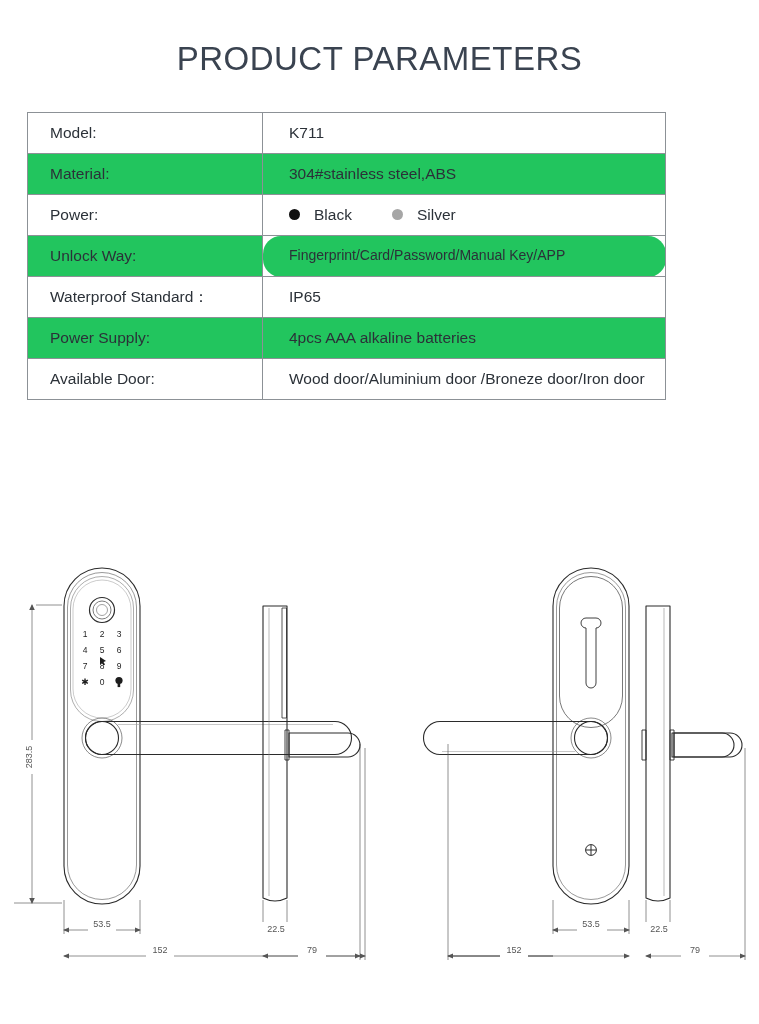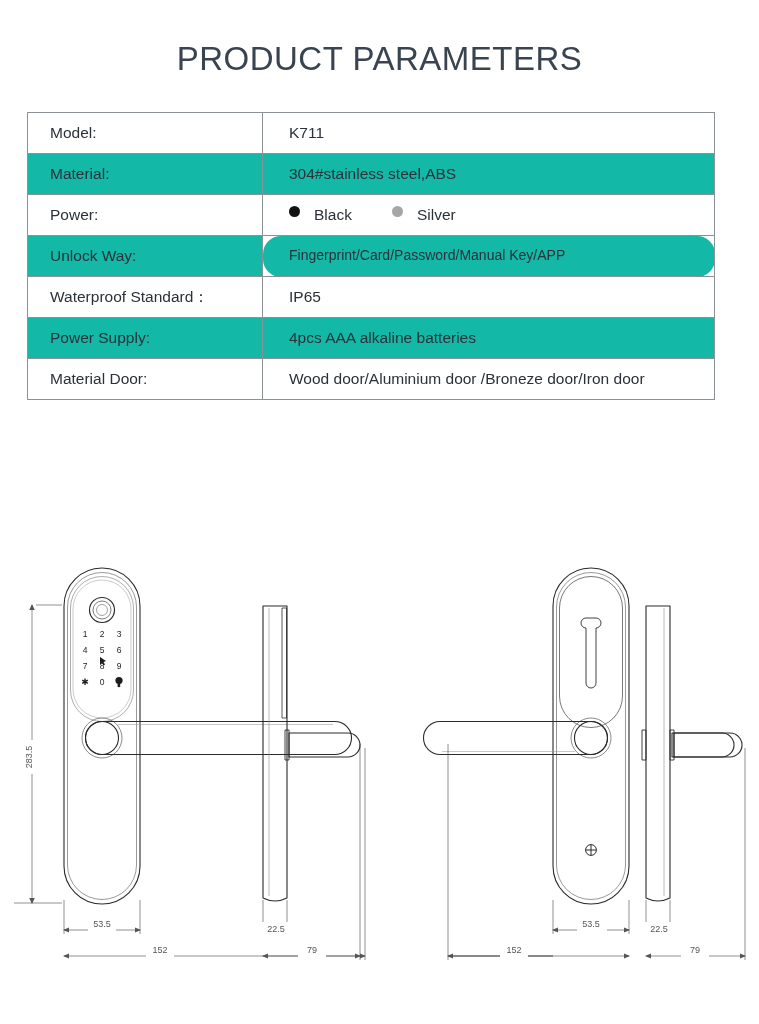--- a/index.html
+++ b/index.html
@@ -28,44 +28,44 @@
     letter-spacing: 0.5px;
     color: #3a4350;
     font-family: "Liberation Sans", sans-serif;
   }
 
   
   .spec-table {
     position: absolute;
     left: 27px;
     top: 112px;
-    width: 688px;
+    width: 639px;
     border-collapse: collapse;
     table-layout: fixed;
     border: 1px solid #8c9196;
     padding-left: 36px;
   }
   .spec-table tr { height: 41px; }
-  .spec-table tr.row-alt { background: #14b8a6; }
+  .spec-table tr.row-alt { background: #22c55e; }
   .spec-table td {
     border: 1px solid #8c9196;
     padding: 0 0 0 22px;
     font-size: 15.5px;
     color: #2b3138;
     vertical-align: middle;
     line-height: 1.1;
     white-space: nowrap;
     overflow: hidden;
   }
   .spec-table td.col-label { width: 212px; }
   .spec-table td.col-value { padding-left: 26px; }
   .spec-table td.col-value.v-small { font-size: 14px; border-radius: 18px; }
 
   .color-cell { display: flex; align-items: center; gap: 0; }
-  .color-opt { display: inline-flex; align-items: flex-start; margin-right: 40px; }
+  .color-opt { display: inline-flex; align-items: center; margin-right: 40px; }
   .dot {
     width: 11px; height: 11px;
     border-radius: 50%;
     display: inline-block;
     margin-right: 14px;
   }
   .dot.black { background: #111111; }
   .dot.silver { background: #a6a6a6; }
 
   
@@ -114,21 +114,21 @@
     </tr>
     <tr>
       <td class="col-label">Waterproof Standard：</td>
       <td class="col-value">IP65</td>
     </tr>
     <tr class="row-alt">
       <td class="col-label">Power Supply:</td>
       <td class="col-value">4pcs AAA alkaline batteries</td>
     </tr>
     <tr>
-      <td class="col-label">Material Door:</td>
+      <td class="col-label">Available Door:</td>
       <td class="col-value">Wood door/Aluminium door /Broneze door/Iron door</td>
     </tr>
   </tbody>
 </table>
 
 <div class="drawings">
 <svg width="759" height="460" viewBox="0 0 759 460" xmlns="http://www.w3.org/2000/svg">
   <g fill="none" stroke="#2b2b2b" stroke-width="1.1" stroke-linejoin="round">
 
     <g>

